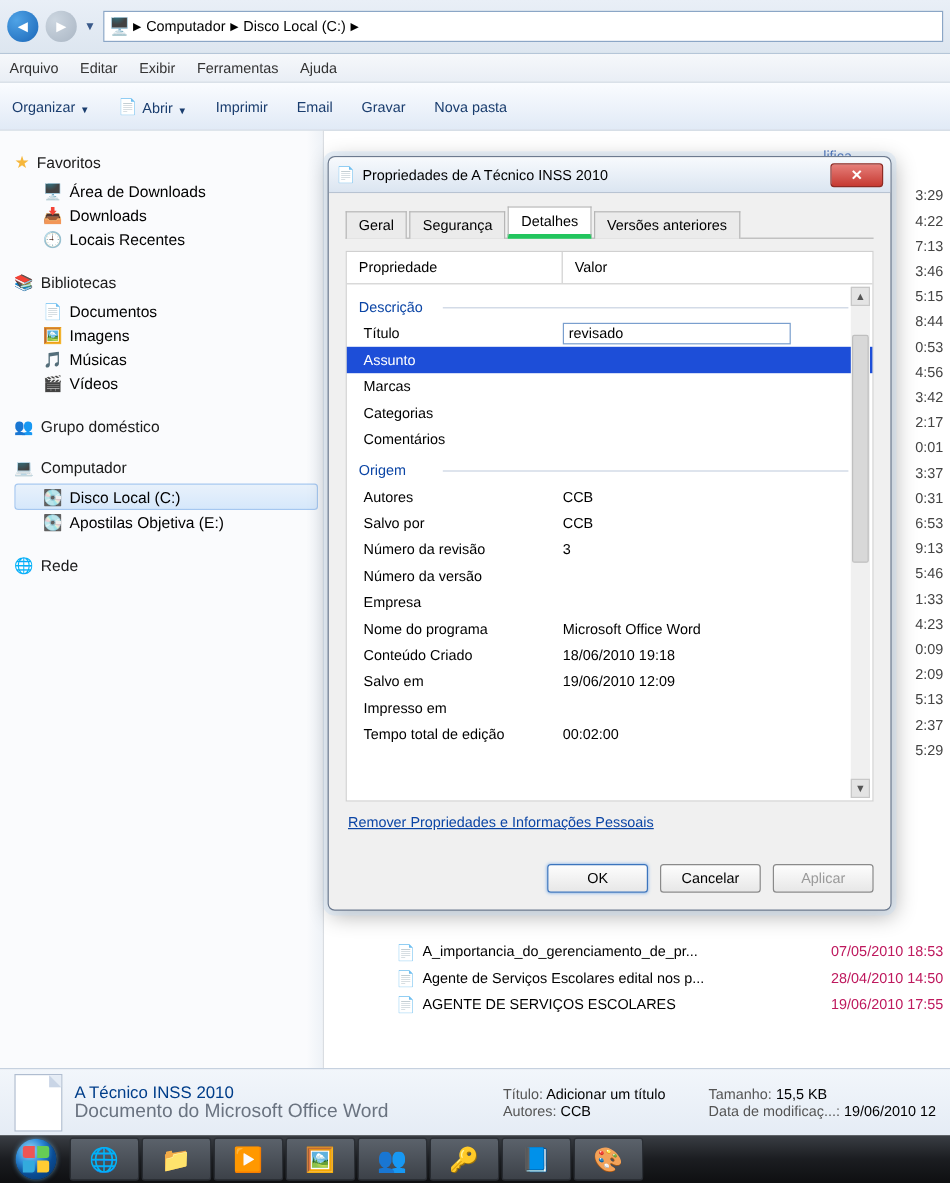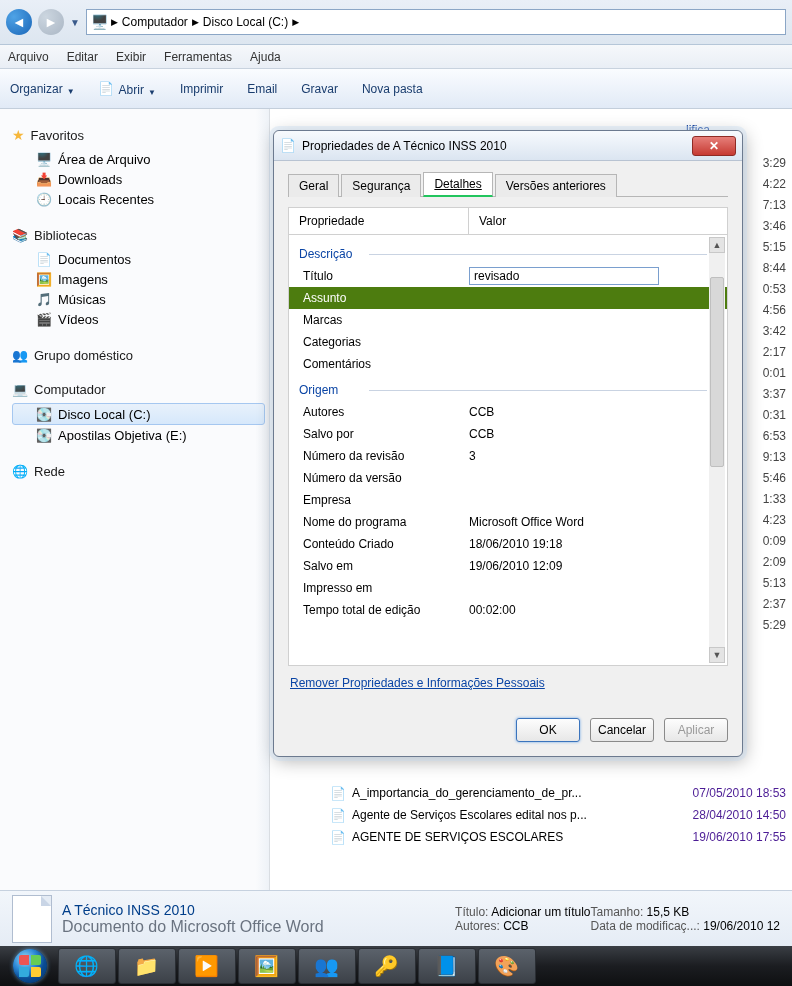--- a/index.html
+++ b/index.html
@@ -36,71 +36,71 @@
 
 
 .file-times { width:110px; padding:14px 6px 0 0; color:#444; text-align:right; position:absolute; right:0; top:109px; }
 .file-times .hdr { color:#063a9e; font-size:12px; margin-bottom:12px; text-align:left; padding-left:4px; }
 .file-times div { height:21px; font-size:12px; }
 
 
 .below-rows { position:absolute; left:330px; right:6px; top:782px; color:#000; }
 .below-rows .row { display:flex; align-items:center; height:22px; gap:6px; }
 .below-rows .row .name { flex:1; white-space:nowrap; overflow:hidden; text-overflow:ellipsis; }
-.below-rows .row .date { width:140px; text-align:right; color:#4c1d95; }
+.below-rows .row .date { width:140px; text-align:right; color:#be185d; }
 
 
 .details-pane { position:absolute; left:0; right:0; bottom:40px; height:56px; background:linear-gradient(#f2f6fb,#e5ecf5); border-top:1px solid #c6d1df; display:flex; align-items:center; padding:16px 12px; gap:10px; }
 .details-pane .big-icon { width:40px; height:48px; background:#fff; border:1px solid #b0bdd0; position:relative; }
 .details-pane .big-icon:before { content:""; position:absolute; right:0; top:0; border-top:10px solid #e5ecf5; border-left:10px solid #c9d5e6; }
 .details-pane .info { flex:1; }
 .details-pane .title { color:#003e8a; font-size:14px; }
 .details-pane .sub { color:#6a7380; font-size:16px; }
-.details-pane .meta { display:flex; color:#6a7380; font-size:12px; }
+.details-pane .meta { display:flex; gap:36px; color:#6a7380; font-size:12px; }
 .details-pane .meta b { color:#555; font-weight:normal; }
 .details-pane .val { color:#000; }
 
 
 .taskbar { position:absolute; left:0; right:0; bottom:0; height:40px; background:linear-gradient(#3a3e44,#1b1d21 50%,#0e0f11); display:flex; align-items:center; padding:0 4px; gap:2px; }
 .start { width:52px; height:38px; display:flex; align-items:center; justify-content:center; }
 .orb { width:34px; height:34px; border-radius:50%; background:radial-gradient(circle at 35% 30%,#9fddf6 0%,#2f8bd8 35%,#0a4c94 60%,#063263 100%); position:relative; box-shadow:0 0 4px rgba(120,200,255,.6); }
 .orb:before { content:""; position:absolute; left:6px; top:6px; width:10px; height:10px; background:#e55; border-radius:2px 0 0 2px; }
 .orb:after { content:""; position:absolute; left:18px; top:6px; width:10px; height:10px; background:#6c5; border-radius:0 2px 2px 0; box-shadow:-12px 12px 0 #3ad, 0 12px 0 #fc3; }
 .task { width:58px; height:36px; border:1px solid #2a2e34; border-radius:3px; background:linear-gradient(#5b626b,#3c4148); display:flex; align-items:center; justify-content:center; font-size:20px; }
 
 
 .dialog { position:absolute; left:273px; top:130px; width:470px; background:#f0f0f0; border:1px solid #6c7a8f; box-shadow:0 0 0 4px rgba(200,220,240,.4), 2px 4px 18px rgba(0,0,0,.3); border-radius:6px; }
 .titlebar { height:30px; background:linear-gradient(#f7fafd,#dbe5f1); border-bottom:1px solid #b8c3d2; display:flex; align-items:center; padding:0 6px; border-radius:6px 6px 0 0; }
 .titlebar .ticon { width:16px; height:16px; margin-right:6px; font-size:13px; }
 .titlebar .ttxt { flex:1; color:#000; font-size:12px; }
 .closebtn { width:44px; height:20px; background:linear-gradient(#e67f7a,#c63a32); border:1px solid #8e2b25; border-radius:3px; color:#fff; display:flex; align-items:center; justify-content:center; font-size:12px; font-weight:bold; }
 .dlg-body { padding:10px 14px; }
 .tabs { display:flex; border-bottom:1px solid #b6b6b6; margin-bottom:10px;align-items:flex-end; }
 .tabs .tab { padding:4px 10px; border:1px solid #b6b6b6; border-bottom:none; background:#ebebeb; margin-right:2px; position:relative; top:1px; }
-.tabs .tab.active { background:#fff; border-bottom:2px solid #22c55e;text-decoration:underline; }
+.tabs .tab.active { background:#fff; border-bottom:4px solid #22c55e; }
 .prop-frame { border:1px solid #d0d0d0; background:#fff; }
 .prop-header { display:flex; border-bottom:1px solid #d0d0d0; }
 .prop-header div { padding:6px 10px; color:#000; }
 .prop-header .c1 { width:180px; border-right:1px solid #d0d0d0; }
 .prop-header .c2 { flex:1; }
 .prop-scroll { position:relative; padding:4px 20px 6px 10px; height:430px; }
 .prop-scroll .section { color:#0b45a5; margin:8px 0 4px 0; position:relative; }
 .prop-scroll .section:after { content:""; position:absolute; left:70px; right:0; top:50%; height:1px; background:#c9d3e2; }
 .prop-scroll .row { display:flex; align-items:center; height:22px;justify-content:space-between; }
 .prop-scroll .row .k { width:170px; color:#000; padding-left:4px; }
 .prop-scroll .row .v { flex:1; color:#000; }
-.prop-scroll .row.sel { background:#4d7c0f; color:#fff; margin:0 -20px 0 -10px; padding:0 20px 0 10px; }
+.prop-scroll .row.sel { background:#1d4ed8; color:#fff; margin:0 -20px 0 -10px; padding:0 20px 0 10px; }
 .prop-scroll .row.sel .k, .prop-scroll .row.sel .v { color:#fff; background:transparent; }
 .row .edit { border:1px solid #7a9fce; padding:1px 4px; width:190px; background:#fff; display:inline-block; }
 .scrollbar { position:absolute; right:2px; top:2px; bottom:2px; width:16px; background:#f0f0f0; }
 .scrollbar .up,.scrollbar .dn { height:16px; background:#e4e4e4; border:1px solid #c8c8c8; text-align:center; font-size:9px; line-height:14px; color:#555; }
 .scrollbar .thumb { position:absolute; left:1px; right:1px; top:40px; height:190px; background:#d8d8d8; border:1px solid #bfbfbf; border-radius:2px; }
 .link-remove { color:#0b45a5; text-decoration:underline; margin:10px 2px; display:inline-block; }
 .dlg-buttons { display:flex; justify-content:flex-end; gap:10px; padding:8px 14px 14px; }
-.dlg-buttons button { width:64px; height:24px; border:1px solid #8a8a8a; background:linear-gradient(#fdfdfd,#e7e7e7); border-radius:3px; font-size:12px; }
+.dlg-buttons button { width:84px; height:24px; border:1px solid #8a8a8a; background:linear-gradient(#fdfdfd,#e7e7e7); border-radius:3px; font-size:12px; }
 .dlg-buttons button.default { border:1px solid #3b74bd; box-shadow:0 0 3px #6fa6e6; }
 .dlg-buttons button[disabled] { color:#9a9a9a; }
 .sb-dn { position:absolute; bottom:0; left:0; right:0; }
 </style>
 </head>
 <body>
 
 <div class="addr-bar">
   <div class="nav-btn">◄</div>
   <div class="nav-btn disabled">►</div>
@@ -149,21 +149,21 @@
 
 <div class="main">
   <div class="sidebar">
     <div class="group">
       <div class="group-title">
           <span class="star">★</span>
           <span>Favoritos</span>
         </div>
       <div class="item">
           <span class="icon">🖥️</span>
-          <span>Área de Arquivo</span>
+          <span>Área de Downloads</span>
         </div>
       <div class="item">
           <span class="icon">📥</span>
           <span>Downloads</span>
         </div>
       <div class="item">
           <span class="icon">🕘</span>
           <span>Locais Recentes</span>
         </div>
     </div>

